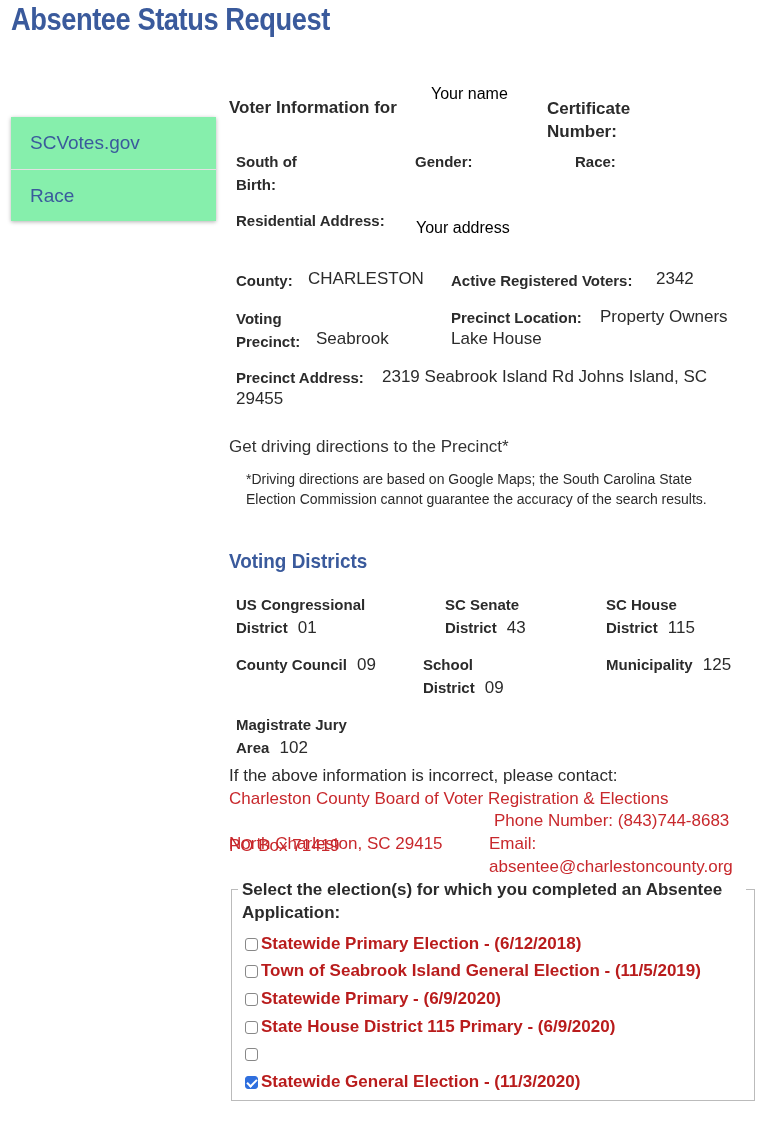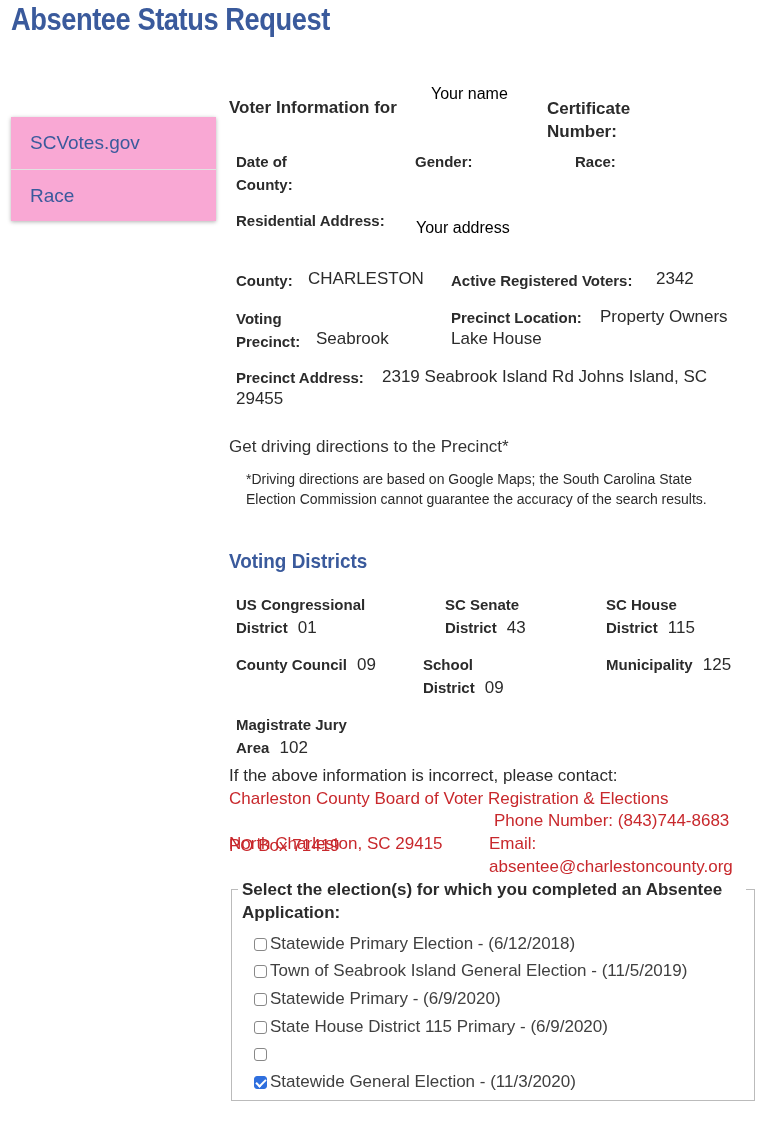--- a/index.html
+++ b/index.html
@@ -1,58 +1,58 @@
 <!DOCTYPE html>
 <html><head>
 <meta charset="utf-8">
 <style>
   html, body { margin:0; padding:0; background:#ffffff; }
   body { width:780px; height:1121px; position:relative; overflow:hidden;
          font-family:"DejaVu Sans", sans-serif; color:#2b2b2b; }
   .title { position:absolute; left:11px; top:2px; font-family:"Liberation Sans", sans-serif;
            font-weight:bold; font-size:31px; color:#3a5a9c; letter-spacing:-0.5px; transform:scaleX(0.88); transform-origin:left; }
-  .sidenav { position:absolute; left:11px; top:117px; width:205px; height:104px; background:#f9a8d4;
+  .sidenav { position:absolute; left:11px; top:117px; width:205px; height:104px; background:#86efac;
              box-shadow:0 1px 4px rgba(0,0,0,0.3); }
   .sidenav a { display:block; height:52px; line-height:52px; padding-left:19px; font-size:19px; color:#3a5a9c;
                text-decoration:none; font-family:"Liberation Sans", sans-serif; }
   .sidenav a + a { border-top:1px solid #e2e2e2; }
   .abs { position:absolute; }
   .lbl { font-size:15px; color:#2b2b2b; font-family:"Liberation Sans", sans-serif; font-weight:bold; }
   .lbl-lg { font-size:17px; }
   .val { font-size:17px; color:#2b2b2b; font-family:"Liberation Sans", sans-serif; }
   .plain { font-family:"Liberation Sans", sans-serif; font-size:16px; color:#000; }
   .lh { line-height:23px; }
   .note { font-size:14px; line-height:20px; color:#2b2b2b; font-family:"Liberation Sans", sans-serif; }
   .h2 { font-family:"Liberation Sans", sans-serif; font-weight:bold; font-size:21px; color:#3a5a9c; transform:scaleX(0.9); transform-origin:left; }
   .red { color:#c8282c; font-size:17px; font-family:"Liberation Sans", sans-serif; line-height:22px; }
   .dark17 { font-size:17px; font-family:"Liberation Sans", sans-serif; line-height:22px; color:#2b2b2b; }
   fieldset { position:absolute; left:231px; top:889px; width:524px; height:212px; margin:0; padding:0;
              border:1px solid #bbb; box-sizing:border-box; }
   .legend { position:absolute; left:238px; top:878px; background:#fff; padding:0 4px; width:500px;
             font-size:17px; line-height:23px; font-family:"Liberation Sans", sans-serif; font-weight:bold; color:#2b2b2b; }
-  .opt { position:absolute; left:254px; font-size:17px; font-family:"Liberation Sans", sans-serif; color:#404040; display:flex; align-items:center; height:22px; }
+  .opt { position:absolute; left:245px; font-size:17px; font-family:"Liberation Sans", sans-serif; color:#b91c1c; display:flex; align-items:center; height:22px;font-weight:bold; }
   .cb { width:13px; height:13px; border:1px solid #888; border-radius:3px; box-sizing:border-box; margin-right:3px; background:#fff; display:inline-block; position:relative; }
   .cb.on { background:#2f6fde; border-color:#2f6fde; }
   .cb.on::after { content:""; position:absolute; left:3px; top:0px; width:4px; height:8px; border:solid #fff; border-width:0 2px 2px 0; transform:rotate(45deg); }
 </style>
 </head>
 <body>
 
 <div class="title">Absentee Status Request</div>
 
 <nav class="sidenav">
   <a>SCVotes.gov</a>
   <a>Race</a>
 </nav>
 
 <div class="abs lbl lbl-lg" style="left:229px;top:98px;">Voter Information for</div>
 <div class="abs plain" style="left:431px;top:85px;">Your name</div>
 <div class="abs lbl lbl-lg lh" style="left:547px;top:97px;width:110px;">Certificate Number:</div>
 
-<div class="abs lbl lh" style="left:236px;top:150px;width:70px;">Date of County:</div>
+<div class="abs lbl lh" style="left:236px;top:150px;width:70px;">South of Birth:</div>
 <div class="abs lbl lh" style="left:415px;top:150px;">Gender:</div>
 <div class="abs lbl lh" style="left:575px;top:150px;">Race:</div>
 
 <div class="abs lbl" style="left:236px;top:212px;">Residential Address:</div>
 <div class="abs plain" style="left:416px;top:219px;">Your address</div>
 
 <div class="abs lbl" style="left:236px;top:272px;">County:</div>
 <div class="abs val" style="left:308px;top:269px;">CHARLESTON</div>
 <div class="abs lbl" style="left:451px;top:272px;">Active Registered Voters:</div>
 <div class="abs val" style="left:656px;top:269px;">2342</div>

